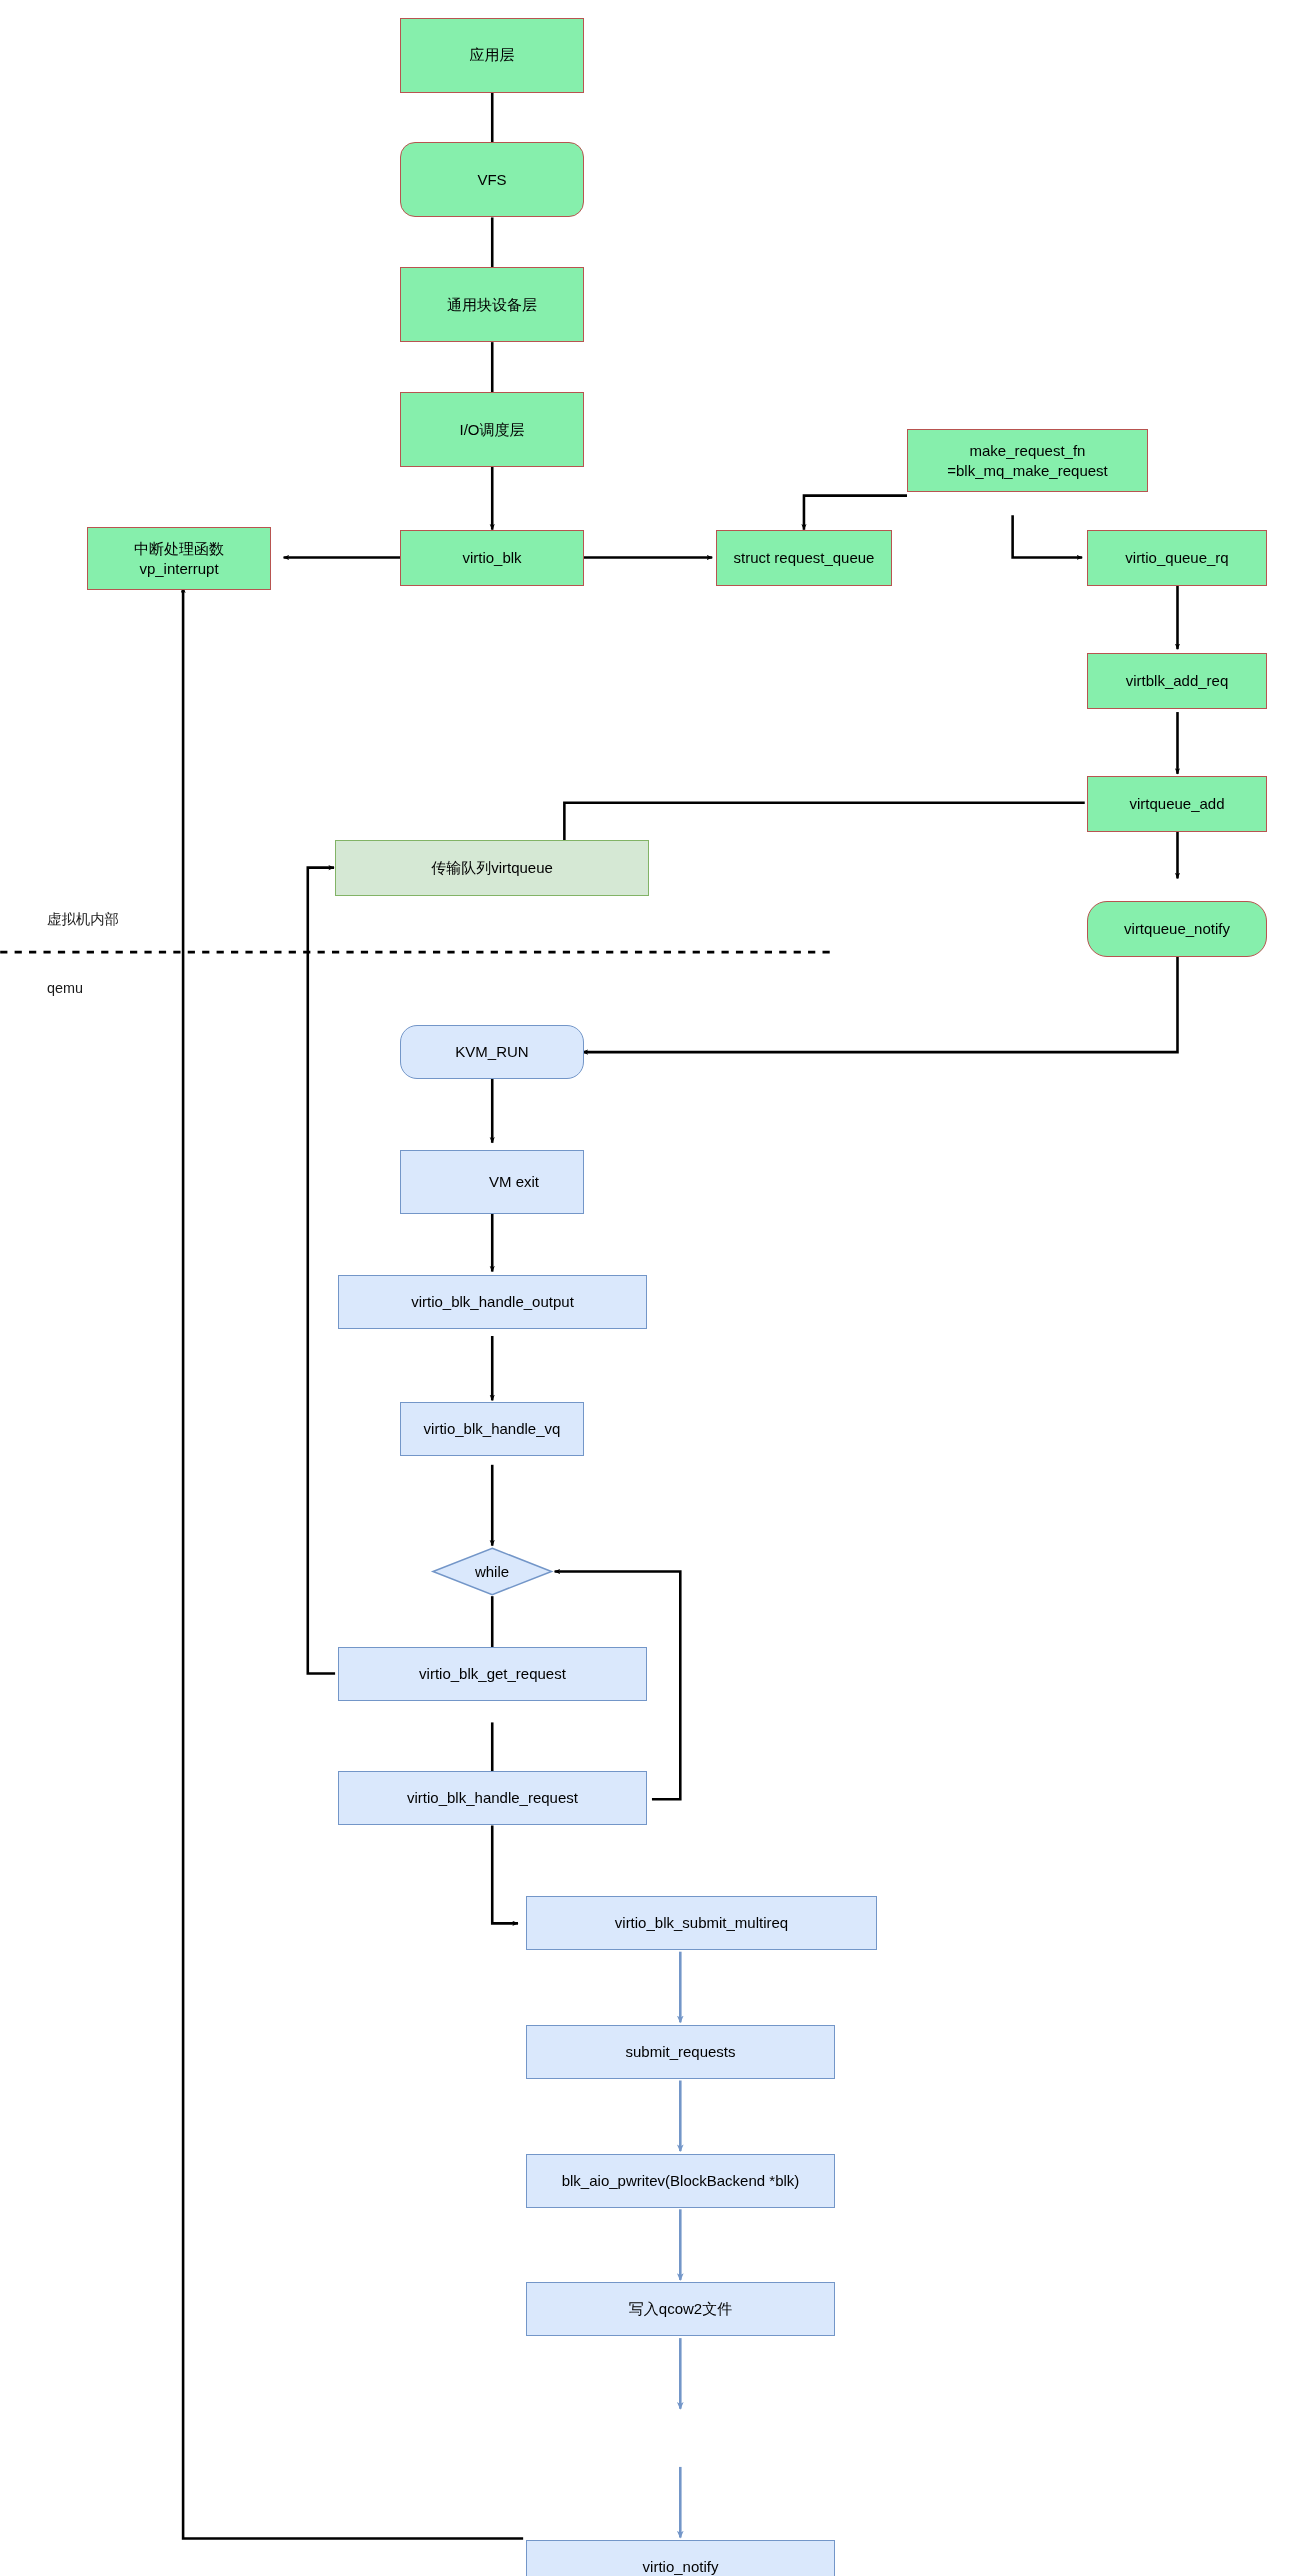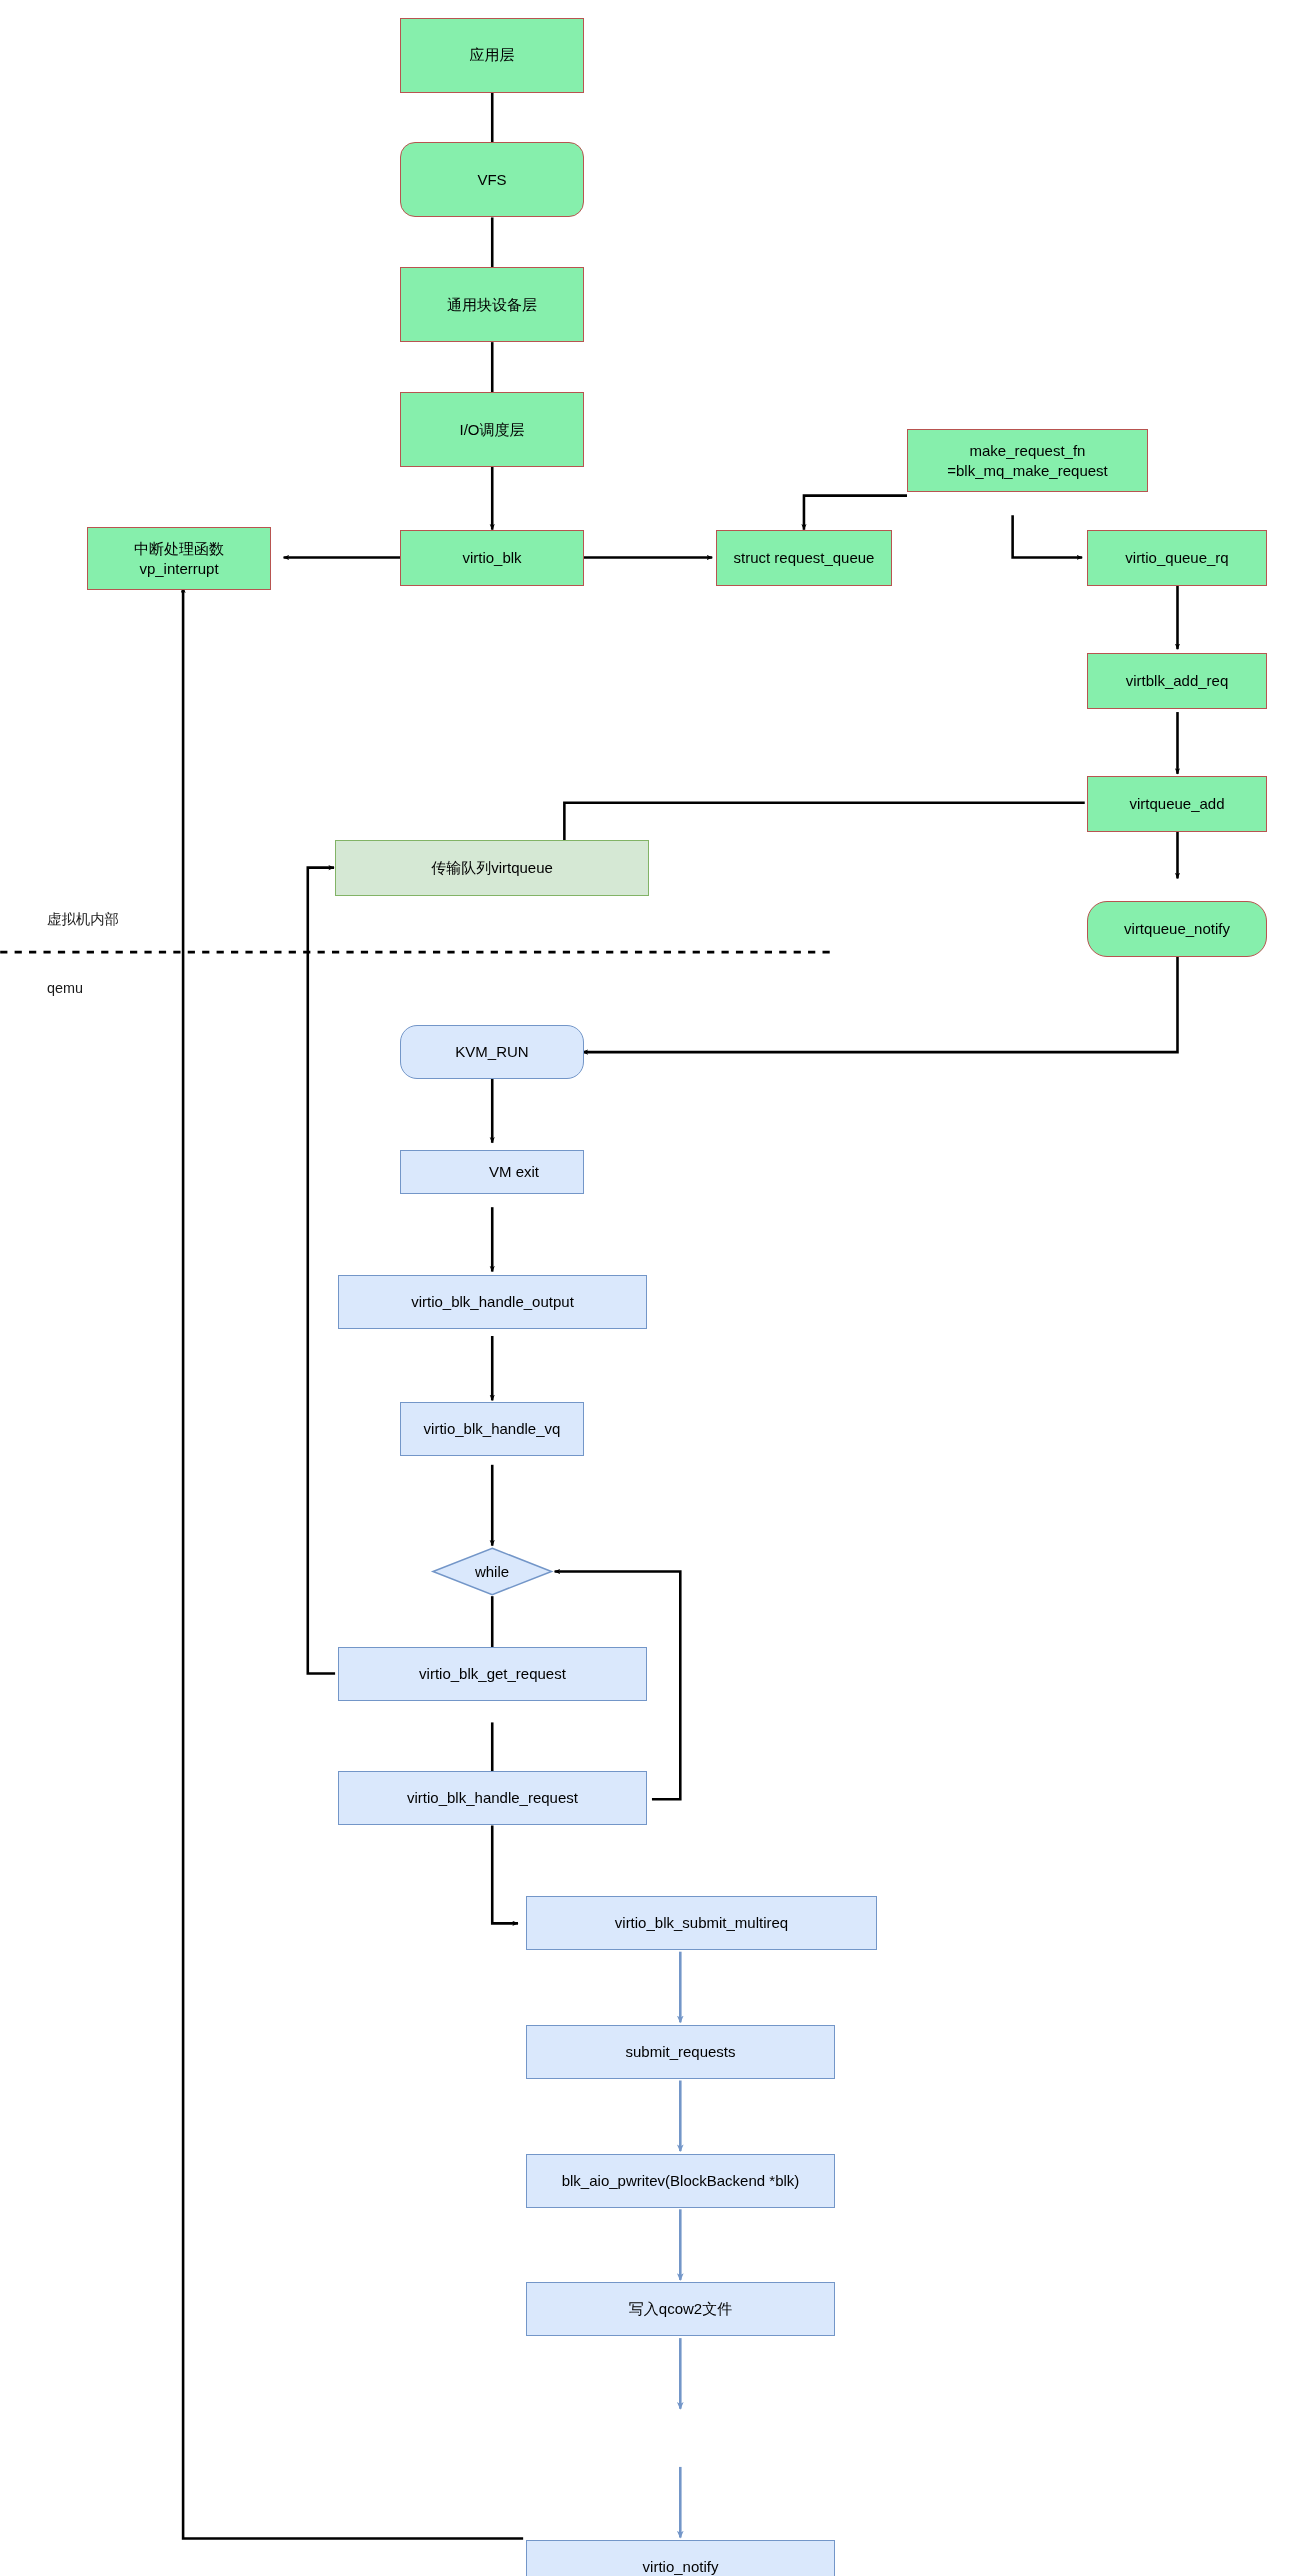--- a/index.html
+++ b/index.html
@@ -196,21 +196,21 @@
     <span>虚拟机内部</span>
   </div>
   <div class="plain-label" style="left:47px; top:980px;">
     <span>qemu</span>
   </div>
 
   <div class="node blue" style="left:400px; top:1025px; width:184px; height:54px;border-radius:17px;">
     <span>KVM_RUN</span>
   </div>
 
-  <div class="node blue" style="left:400px; top:1150px; width:184px; height:44px;padding-left:44px;">
+  <div class="node blue" style="left:400px; top:1150px; width:184px; height:64px;padding-left:44px;">
     <span>VM exit</span>
   </div>
 
   <div class="node blue" style="left:338px; top:1275px; width:309px; height:54px;">
     <span>virtio_blk_handle_output</span>
   </div>
 
   <div class="node blue" style="left:400px; top:1402px; width:184px; height:54px;">
     <span>virtio_blk_handle_vq</span>
   </div>

